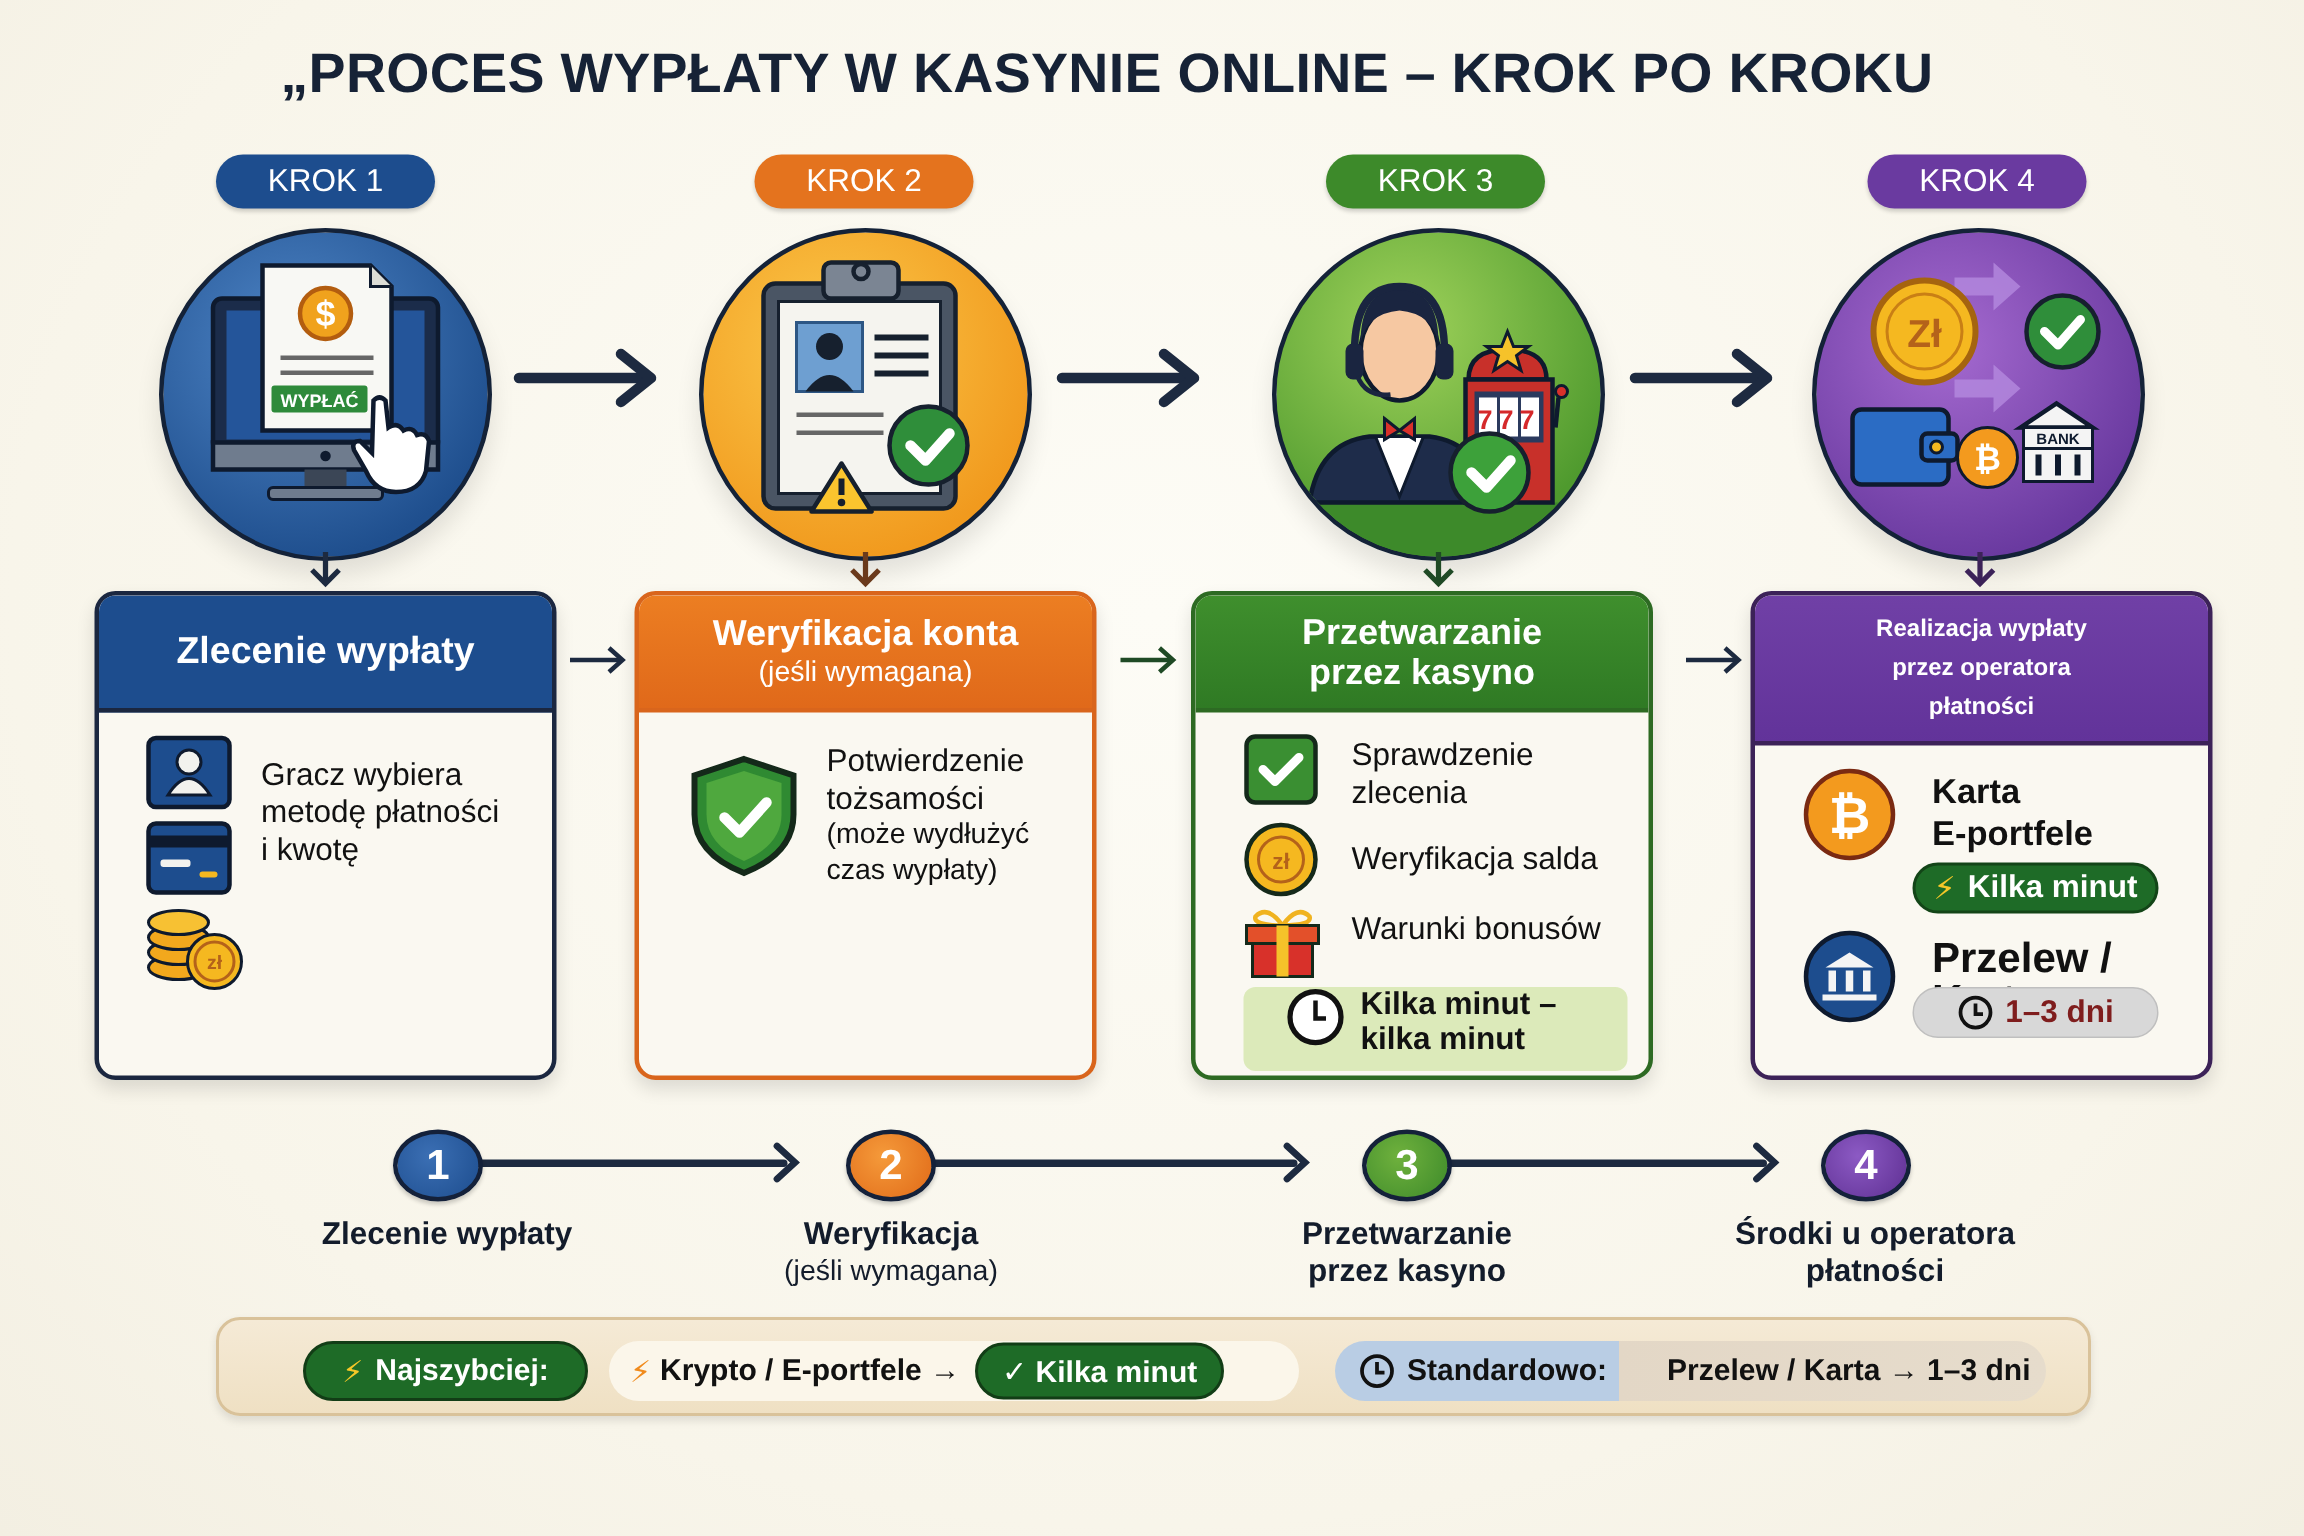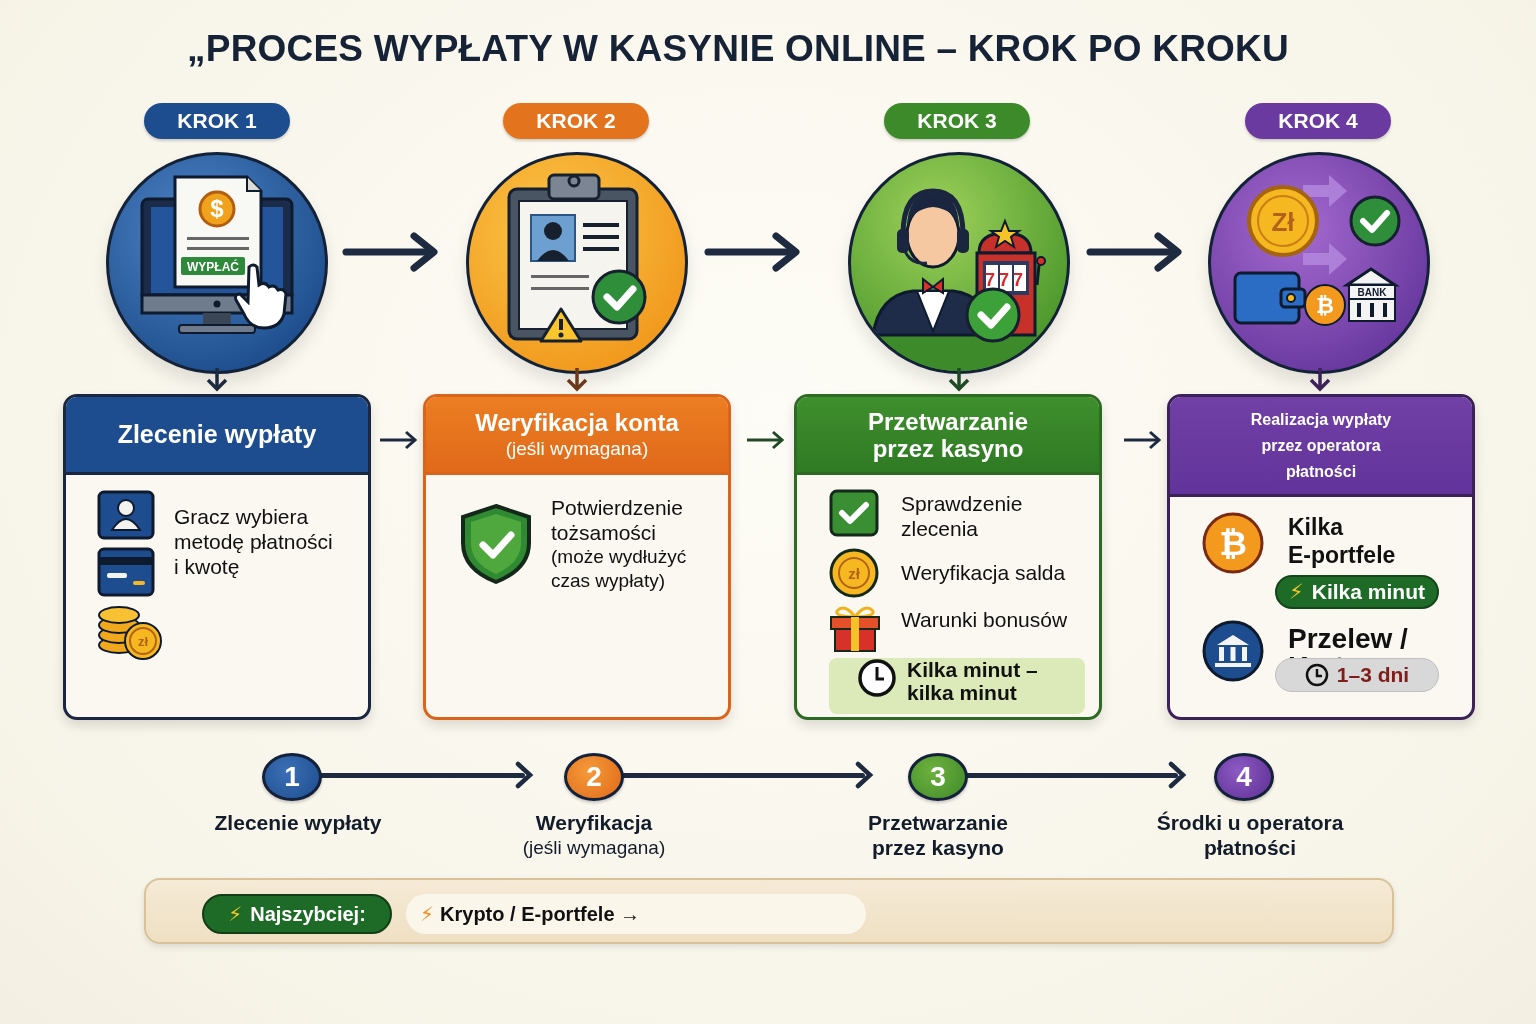--- a/index.html
+++ b/index.html
@@ -13,21 +13,21 @@
   .title {
     position: absolute; left: 0; top: 28px; width: 1536px; text-align: center;
     font-size: 37px; font-weight: 700; color: #162236; letter-spacing: 0.2px;
     padding-left: 0;
   }
   .title span { position: relative; left: -30px; }
 
   
   .pill {
     position: absolute; top: 103px; height: 36px; width: 146px;
-    border-radius: 18px; color: #fff; font-weight: 700; font-size: 21px;
+    border-radius: 18px; color: #fff; font-weight: 400; font-size: 21px;
     display: flex; align-items: center; justify-content: center;
     box-shadow: 0 2px 3px rgba(0,0,0,0.18);
     text-align: right;
   }
 
   
   .circle {
     position: absolute; top: 152px; width: 222px; height: 222px; border-radius: 50%;
     border: 3px solid #142238;
     box-shadow: 0 10px 16px rgba(0,0,0,0.10);
@@ -336,21 +336,21 @@
     <div>Realizacja wypłaty</div>
     <div>przez operatora</div>
     <div>płatności</div>
   </div>
   <div class="card-body">
     <svg style="position:absolute;left:31px;top:14px;" width="64" height="64" viewBox="0 0 64 64">
       <circle cx="32" cy="32" r="29" fill="#f39a1e" stroke="#7a2a12" stroke-width="3"></circle>
       <text x="32" y="44" font-size="34" font-weight="700" fill="#fff" text-anchor="middle" font-family="DejaVu Sans, sans-serif">₿</text>
     </svg>
     <div style="position:absolute;left:118px;top:16px;font-size:23px;line-height:28px;font-weight:700;color:#111;">
-      <div>Kilka</div>
+      <div>Karta</div>
       <div>E-portfele</div>
     </div>
     <div class="tag" style="left:105px;top:78px;width:164px;background:#1e6b27;color:#fff;border:2px solid #134518;">
       <span style="color:#f5c728;margin-right:8px;">⚡</span>
       <span>Kilka minut</span>
     </div>
     <svg style="position:absolute;left:31px;top:122px;" width="64" height="64" viewBox="0 0 64 64">
       <circle cx="32" cy="32" r="29" fill="#1d4d8e" stroke="#0e1a2e" stroke-width="3"></circle>
       <path d="M16 26 l16 -10 l16 10 Z" fill="#f4f4f4"></path>
       <rect x="18" y="28" width="5" height="14" fill="#f4f4f4"></rect>
@@ -404,14 +404,23 @@
 </div>
 
 <div class="bar">
   <div class="bar-pill" style="left:56px;width:190px;background:#1e6b27;color:#fff;justify-content:center;border:2px solid #123d16;">
     <span style="color:#f5c728;margin-right:8px;">⚡</span>
     <span>Najszybciej:</span>
   </div>
   <div class="bar-pill" style="left:260px;width:460px;background:#fbf6ea;color:#111;">
     <span style="color:#f08a1c;margin-left:14px;margin-right:6px;">⚡</span>
     <span>Krypto / E-portfele →</span>
+    <span style="margin-left:10px;height:38px;padding:0 16px;border-radius:19px;background:#1e6b27;color:#fff;display:flex;align-items:center;border:2px solid #123d16;">✓ Kilka minut</span>
+  </div>
+  <div class="bar-pill" style="left:744px;width:474px;background:linear-gradient(90deg,#b9cde4 0%,#b9cde4 40%,#e3d7c6 40%,#e6dccc 100%);color:#111;">
+    <svg style="margin-left:16px;margin-right:8px;" width="24" height="24" viewBox="0 0 24 24">
+        <circle cx="12" cy="12" r="10" fill="none" stroke="#111" stroke-width="2.5"></circle>
+        <polyline points="12,6 12,13 17,13" fill="none" stroke="#111" stroke-width="2.5"></polyline>
+      </svg>
+    <span>Standardowo:</span>
+    <span style="margin-left:40px;">Przelew / Karta → 1–3 dni</span>
   </div>
 </div>
 
 </body></html>

